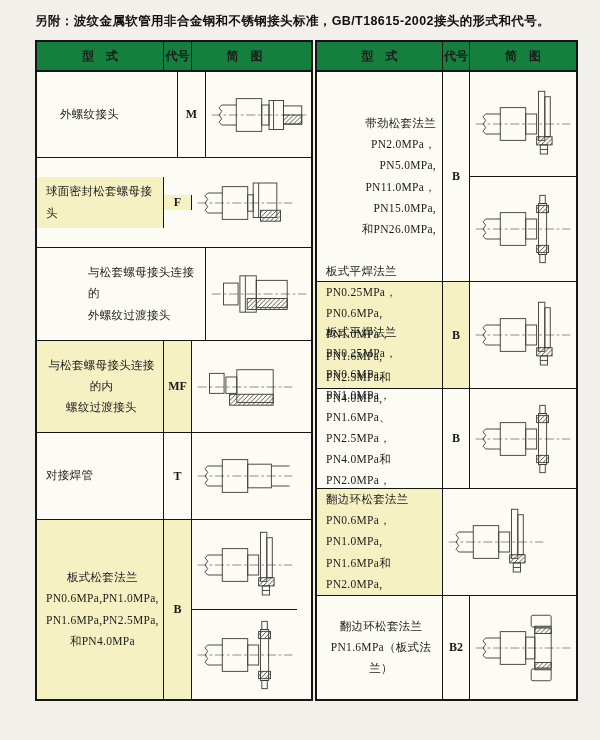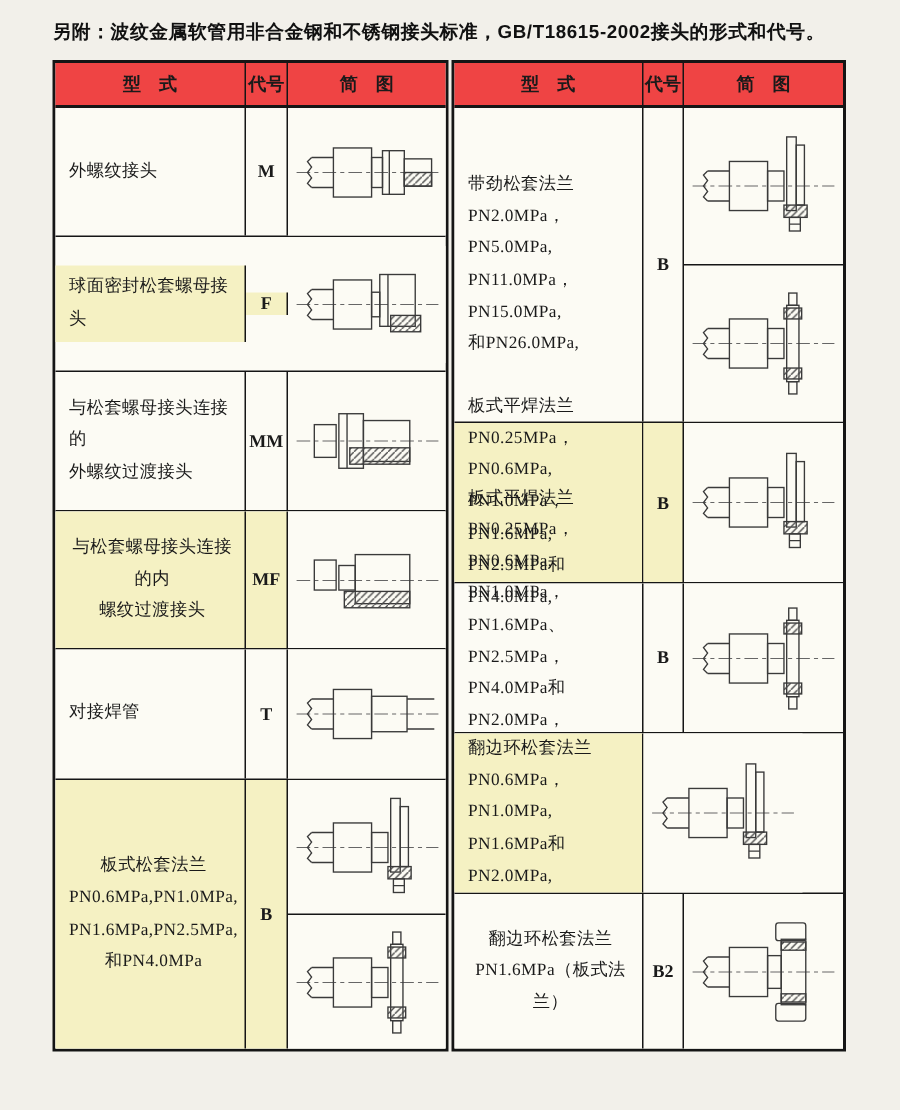--- a/index.html
+++ b/index.html
@@ -22,21 +22,21 @@
     position:absolute;left:35px;top:40px;
     display:flex;gap:2px;align-items:flex-start;
   }
   .half{
     border:2px solid #151515;
     background:#fcfbf4;
   }
   .hdr{
     display:flex;
     height:28px;
-    background:#ef4444;
+    background:#15803d;
     border-bottom:2px solid #151515;
     font-weight:bold;font-size:12px;text-align:right;
   }
   .hdr > div{
     display:flex;align-items:center;justify-content:center;
     box-sizing:border-box;
   }
   .row{
     display:flex;
     border-bottom:1px solid #151515;
@@ -130,24 +130,23 @@
                   <path d="M14 31 H30 M14 53 H30" stroke="#3a3a3a" stroke-width="1" fill="none"></path>
                   <rect x="30" y="24" width="28" height="36" stroke="#3a3a3a" stroke-width="1" fill="none"></rect>
                   <rect x="58" y="33" width="6" height="18" stroke="#3a3a3a" stroke-width="1" fill="none"></rect>
                   <rect x="64" y="20" width="26" height="38" stroke="#3a3a3a" stroke-width="1" fill="none"></rect>
                   <line x1="70" y1="20" x2="70" y2="58" stroke="#3a3a3a" stroke-width="1" fill="none"></line>
                   <rect x="72" y="50" width="22" height="12" fill="url(#hatch)" stroke="#3a3a3a" stroke-width="1"></rect>
                 </svg>
               </div>
             </div>
           </div>
-          <div class="row" style="height: 93px;">
+          <div class="row" style="height: 93px; padding-left: 42px;">
             <div class="c-type w-type">与松套螺母接头连接的
 外螺纹过渡接头</div>
-            <div class="c-code w-code">MM</div>
             <div class="c-diag w-diag">
               <div class="diag">
                 <svg width="100" height="78" viewBox="0 0 110 84">
                   <line x1="3" y1="42" x2="107" y2="42" stroke="#666" stroke-width="0.8" stroke-dasharray="10 3 3 3"></line>
                   <rect x="16" y="30" width="16" height="24" stroke="#3a3a3a" stroke-width="1" fill="none"></rect>
                   <rect x="34" y="22" width="18" height="40" stroke="#3a3a3a" stroke-width="1" fill="none"></rect>
                   <line x1="40" y1="22" x2="40" y2="62" stroke="#3a3a3a" stroke-width="1" fill="none"></line>
                   <rect x="52" y="27" width="34" height="30" stroke="#3a3a3a" stroke-width="1" fill="none"></rect>
                   <rect x="42" y="47" width="44" height="12" fill="url(#hatch)" stroke="#3a3a3a" stroke-width="1"></rect>
                 </svg>
@@ -226,21 +225,21 @@
         </div>
     </div>
 
     <div class="half half-right">
       <div class="hdr">
         <div class="w-type" style="border-right:1px solid #151515">型　式</div>
         <div class="w-code" style="border-right:1px solid #151515">代号</div>
         <div class="w-diag">简　图</div>
       </div>
       <div>
-          <div class="row" style="height: 210px;">
+          <div class="row" style="height: 210px; text-align: right;">
             <div class="c-type w-type">带劲松套法兰
 PN2.0MPa，PN5.0MPa,
 PN11.0MPa，PN15.0MPa,
 和PN26.0MPa,</div>
             <div class="c-code w-code">B</div>
             <div class="c-diag w-diag">
               <div class="diag">
                 <svg width="100" height="78" viewBox="0 0 110 84">
                   <line x1="3" y1="42" x2="107" y2="42" stroke="#666" stroke-width="0.8" stroke-dasharray="10 3 3 3"></line>
                   <path d="M14 31 l-3 3 3 4 -3 4 3 4 -3 4 3 3" stroke="#3a3a3a" stroke-width="1" fill="none"></path>

